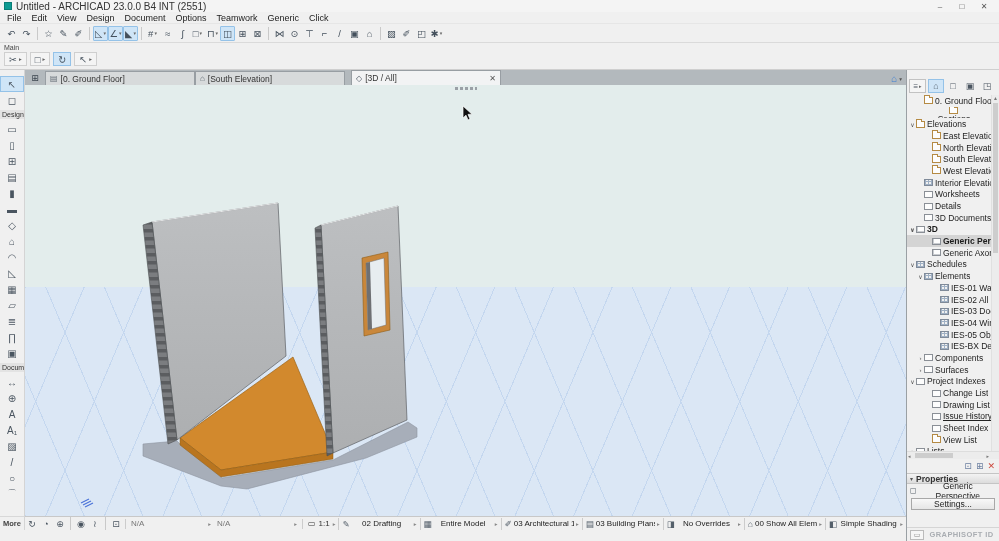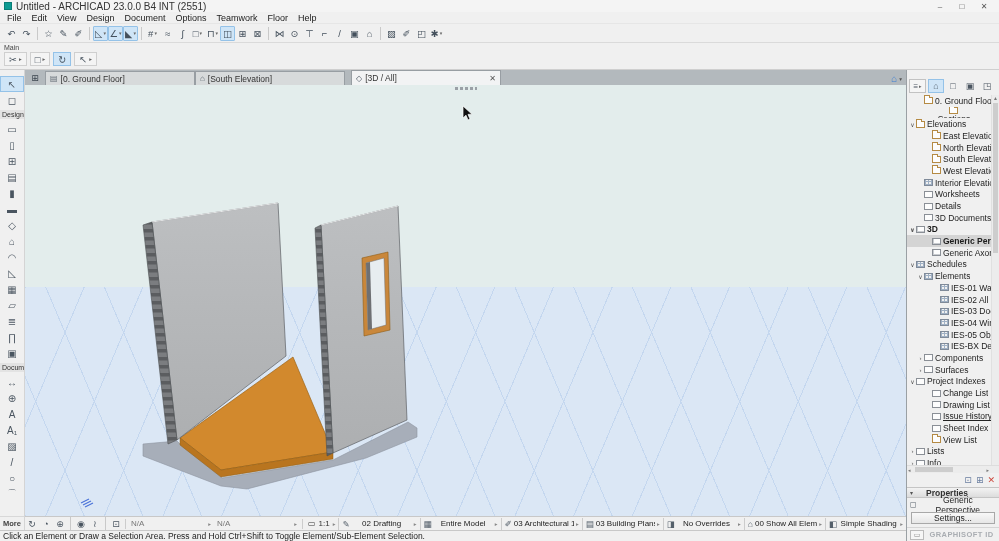--- a/index.html
+++ b/index.html
@@ -81,28 +81,28 @@
   .tico.grid{border-color:#7f8a99;background:
       repeating-linear-gradient(0deg,#9fb0c4 0 1px,transparent 1px 3px),
       repeating-linear-gradient(90deg,#9fb0c4 0 1px,transparent 1px 3px)}
   .tico.cube{border-color:#8a8f96;box-shadow:inset 1px -1px 0 #c9ccd0}
   .tlabel{font-size:8.5px;color:#1d1d1d;overflow:hidden}
   .hscroll{height:8px;background:#ececec;border-top:1px solid #ddd;position:relative;font-size:5px;color:#777;display:flex;align-items:center;justify-content:space-between;padding:0 1px}
   .hthumb{position:absolute;left:8px;width:38px;top:1px;bottom:1px;background:#cdcdcd}
   .actions{height:14px;display:flex;align-items:center;justify-content:flex-end;gap:4px;padding-right:4px}
   .abtn{font-size:9px;color:#6b7fa0}
   .abtn.danger{color:#cc4a3f}
-  .prophdr{height:11px;background:linear-gradient(#f3f3f3,#dcdcdc);border-top:1px solid #c5c5c5;border-bottom:1px solid #c5c5c5;display:flex;align-items:center;gap:13px;padding-left:3px;font-weight:bold;font-size:8.5px;color:#333}
+  .prophdr{height:11px;background:linear-gradient(#f3f3f3,#dcdcdc);border-top:1px solid #c5c5c5;border-bottom:1px solid #c5c5c5;display:flex;align-items:center;gap:3px;padding-left:3px;font-weight:bold;font-size:8.5px;color:#333}
   .prophdr .tri{font-size:6px;color:#555}
   .proprow{height:13px;display:flex;align-items:center;gap:3px;padding:0 3px}
   .proprow .pico{font-size:8px;color:#5a646e}
   .proprow .pname{flex:1;text-align:center;font-size:8.5px;color:#222}
   .settingsrow{height:14px;display:flex;align-items:center;justify-content:center}
   .settingsbtn{width:84px;height:12px;border:1px solid #a8a8a8;background:linear-gradient(#f8f8f8,#e6e6e6);font-size:8.5px;color:#222;display:flex;align-items:center;justify-content:center}
-  .gsrow{height:14px;margin-top:2px;border-top:1px solid #d5d5d5;display:flex;align-items:center;gap:3px;padding:0 3px}
+  .gsrow{height:14px;margin-top:16px;border-top:1px solid #d5d5d5;display:flex;align-items:center;gap:3px;padding:0 3px}
   .gsbtn{width:14px;height:10px;border:1px solid #bbb;background:#f6f6f6;font-size:7px;color:#888;display:flex;align-items:center;justify-content:center}
   .gstext{flex:1;text-align:center;font-size:7.5px;font-weight:bold;letter-spacing:.4px;color:#a9adb2}
 
   
   .bottombar{position:absolute;left:25px;top:516px;width:881px;height:14px;background:#f0f0f0;border-top:1px solid #c8c8c8;display:flex;align-items:center}
   .bico{min-width:14px;height:12px;display:inline-flex;align-items:center;justify-content:center;font-size:9px;color:#4a5560;flex:none}
   .bsep{width:1px;height:10px;background:#ccc;margin:0 2px;flex:none}
   .bfield{width:86px;height:18px;display:flex;align-items:center;justify-content:space-between;padding:0 3px;color:#777;font-size:8px;flex:none}
   .bfield::after{content:"▸";font-size:5.5px;color:#888}
   .bzoom{display:flex;align-items:center;gap:3px;padding:0 3px;font-size:8px;color:#333;flex:none}
@@ -131,22 +131,22 @@
 
   <div class="menubar">
 
   <span class="menu"><span>File</span></span>
       <span class="menu"><span>Edit</span></span>
       <span class="menu"><span>View</span></span>
       <span class="menu"><span>Design</span></span>
       <span class="menu"><span>Document</span></span>
       <span class="menu"><span>Options</span></span>
       <span class="menu"><span>Teamwork</span></span>
-      <span class="menu"><span>Floor</span></span>
-      <span class="menu"><span>Help</span></span>
+      <span class="menu"><span>Generic</span></span>
+      <span class="menu"><span>Click</span></span>
     </div>
 
   <div class="toolbar">
 
   <span class="tbtn">
         <span>↶</span>
       </span>
       <span class="tbtn">
         <span>↷</span>
       </span>
@@ -700,17 +700,14 @@
           <span class="qlab">00 Show All Elements</span>
         </span>
 
         <span class="qopt">
           <span class="qico">◧</span>
           <span class="qlab">Simple Shading</span>
         </span>
       </span>
   </div>
 
-  <div class="statusbar">
-    <span>Click an Element or Draw a Selection Area. Press and Hold Ctrl+Shift to Toggle Element/Sub-Element Selection.</span>
-  </div>
 
 </div>
 
 </body></html>

